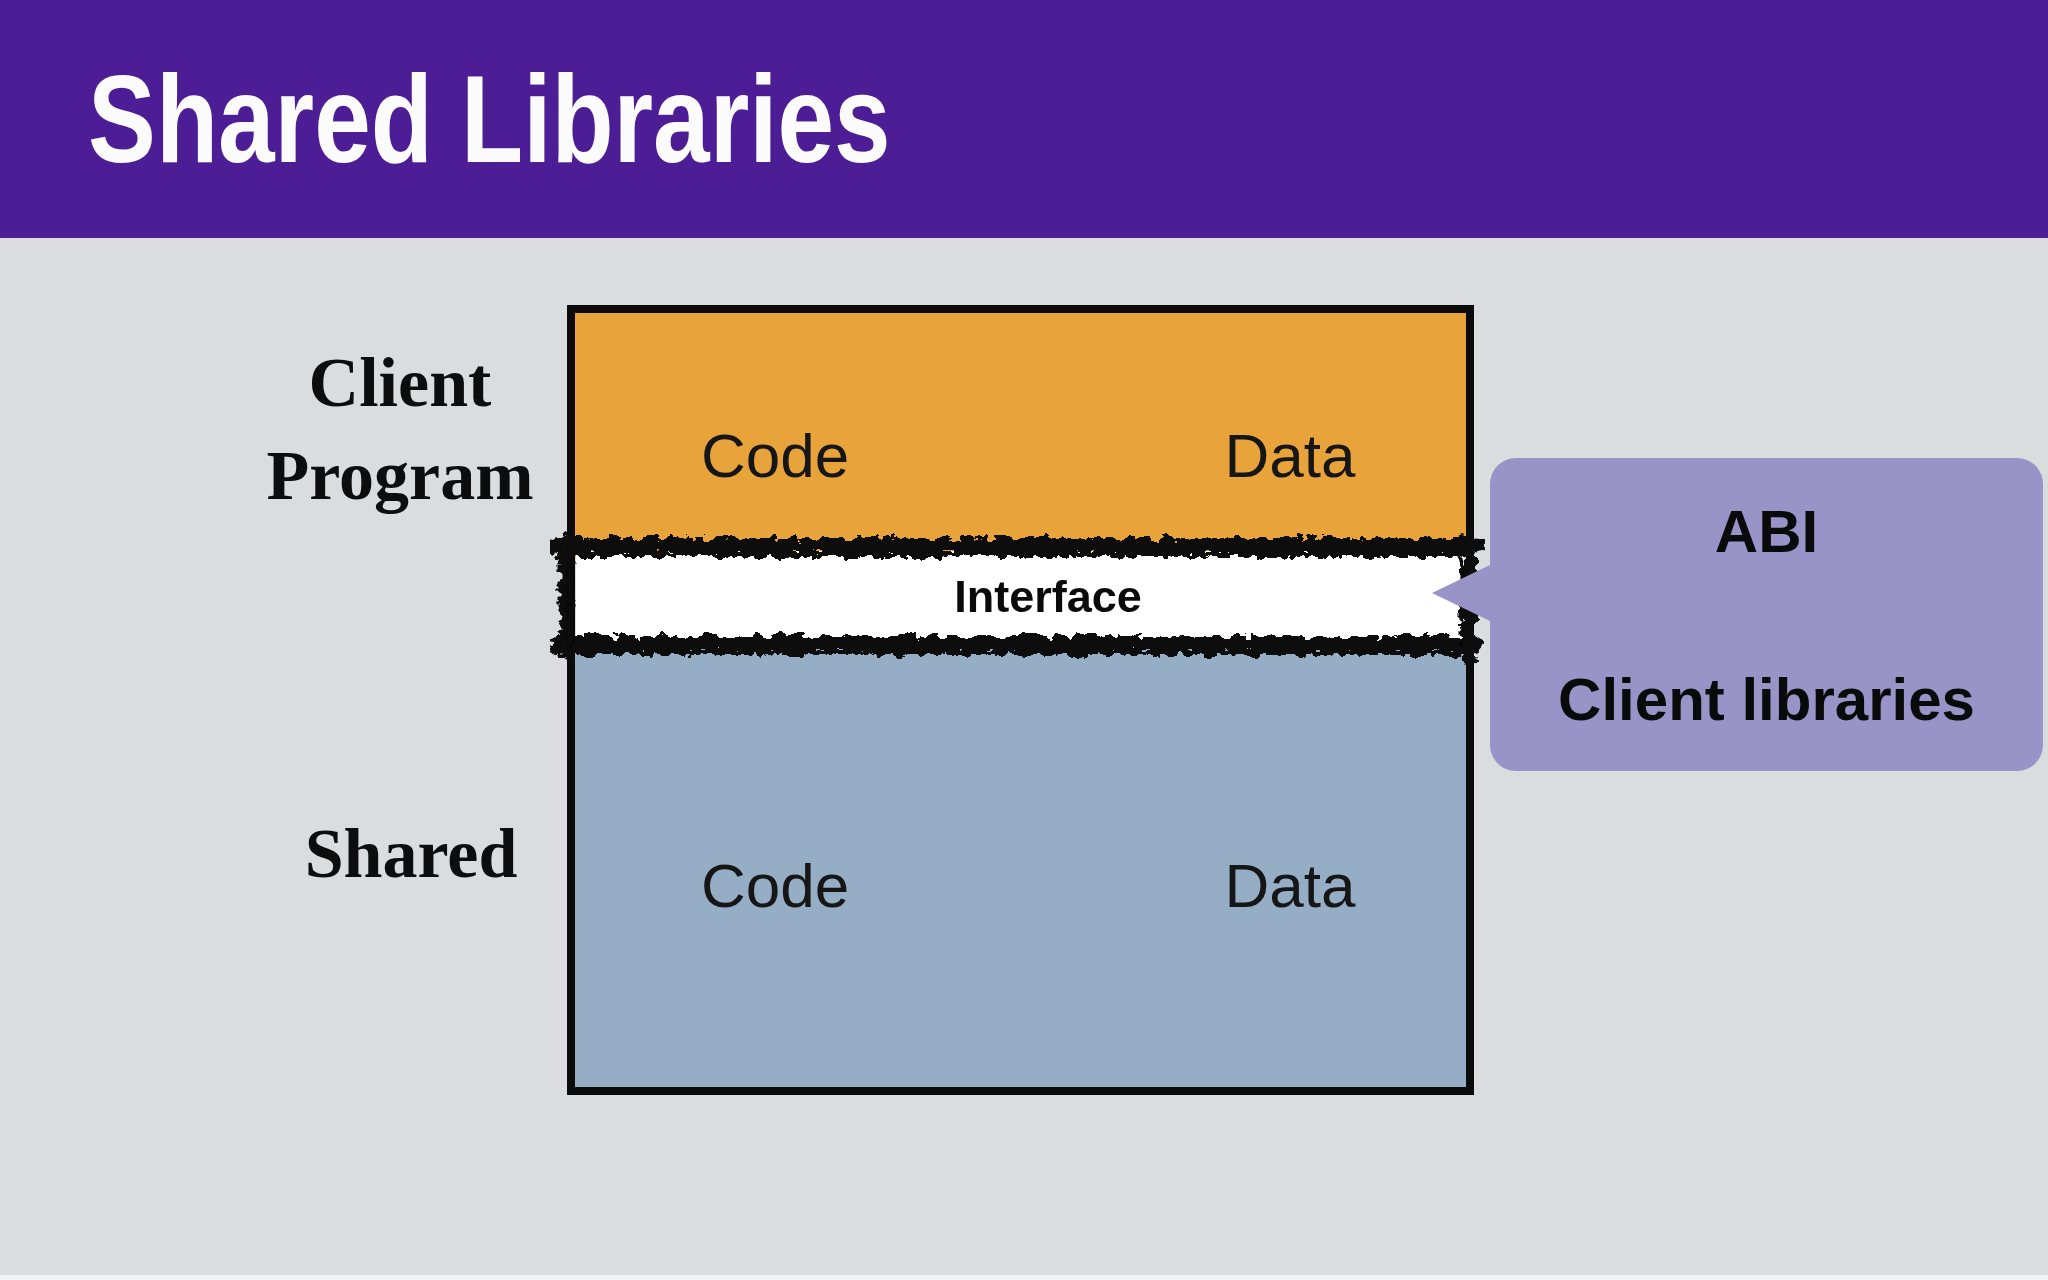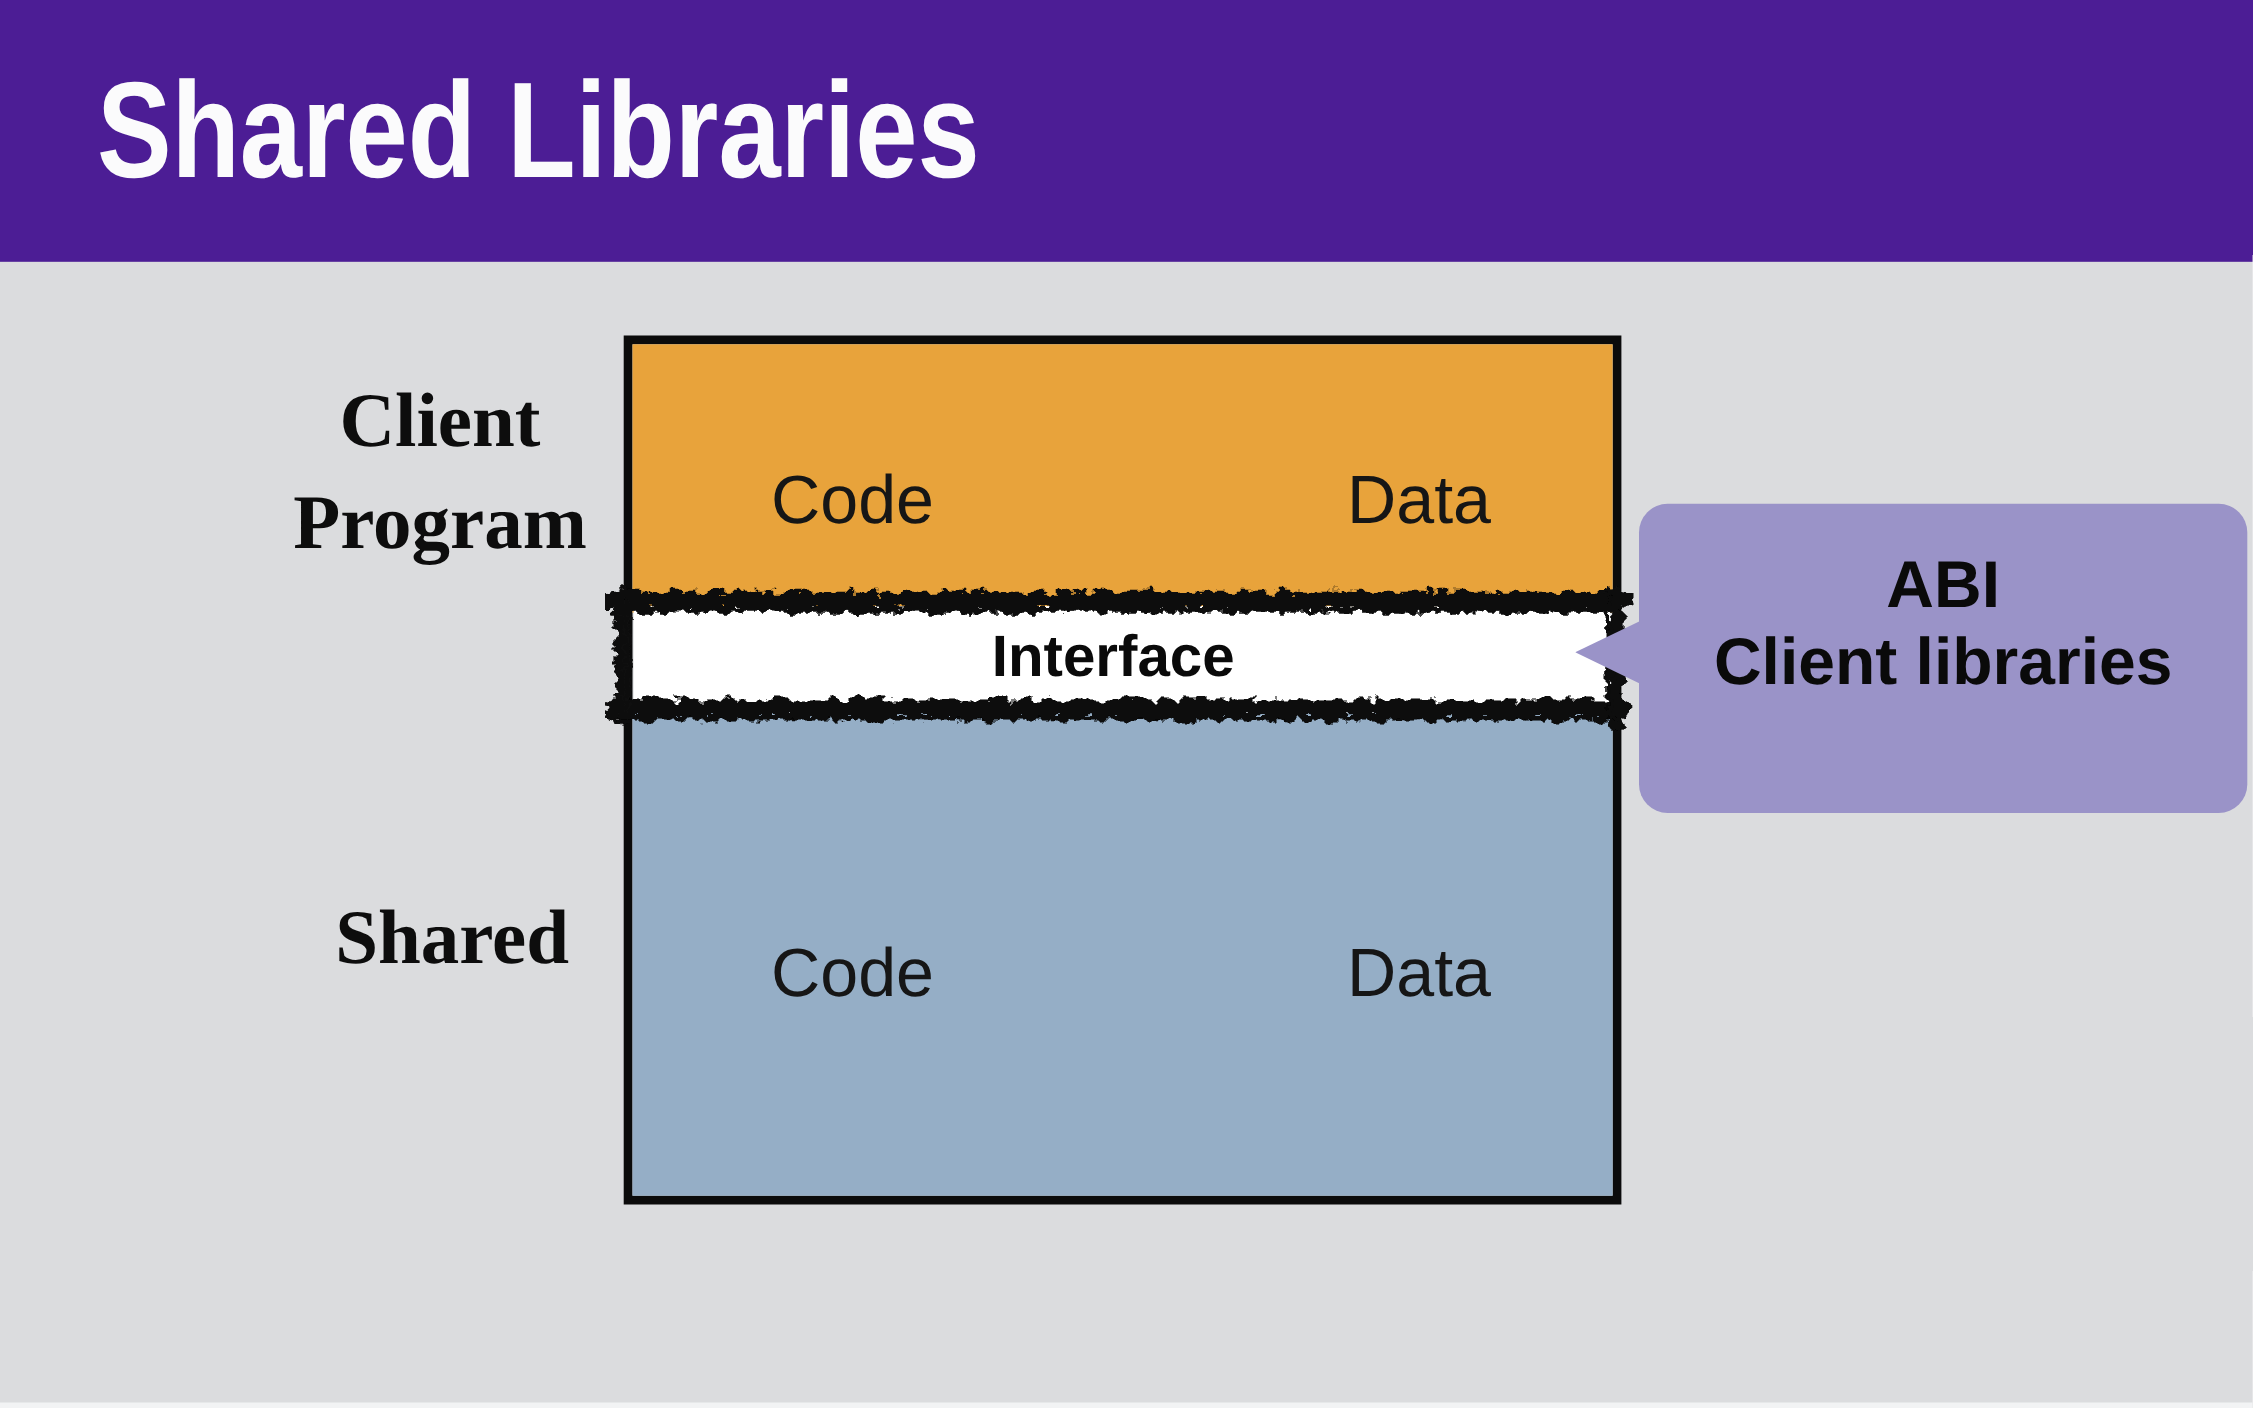--- a/index.html
+++ b/index.html
@@ -46,33 +46,33 @@
     position:absolute; transform:translate(-50%,-50%);
     font-size:70px; font-weight:bold; color:#0d0d0d;
     text-align:center; line-height:93px; white-space:nowrap;font-family:Liberation Serif, serif;
   }
   .client-label  { left:400px; top:429px; }
   .library-label { left:411px; top:853px; }
 
   
   .band { position:absolute; left:550px; top:531px; }
   .interface-label {
-    position:absolute; left:1012px; top:597px; transform:translate(-50%,-50%);
-    font-size:53px; font-weight:bold; color:#0a0a0a; white-space:nowrap;
+    position:absolute; left:1048px; top:597px; transform:translate(-50%,-50%);
+    font-size:45px; font-weight:bold; color:#0a0a0a; white-space:nowrap;
   }
 
   
   .callout-tail {
     position:absolute; left:1432px; top:564px; width:60px; height:58px;
     background:#9a93c8; clip-path:polygon(0 50%, 100% 0, 100% 100%);
   }
   .callout {
-    position:absolute; left:1490px; top:458px; width:553px; height:281px;
+    position:absolute; left:1490px; top:458px; width:553px; height:313px;
     background:#9a93c8; border-radius:26px;
-    display:flex; flex-direction:column; align-items:center;
+    display:flex; flex-direction:column; justify-content:space-between; align-items:center;
     padding:39px 8px 36px; box-sizing:border-box;
   }
   .callout .line {
     font-size:60px; font-weight:bold; color:#0a0a0a; line-height:70px; white-space:nowrap;
   }
 
   .bottom-strip {
     position:absolute; left:0; bottom:0; width:100%; height:5px; background:#f2f3f4;
   }
 </style>

